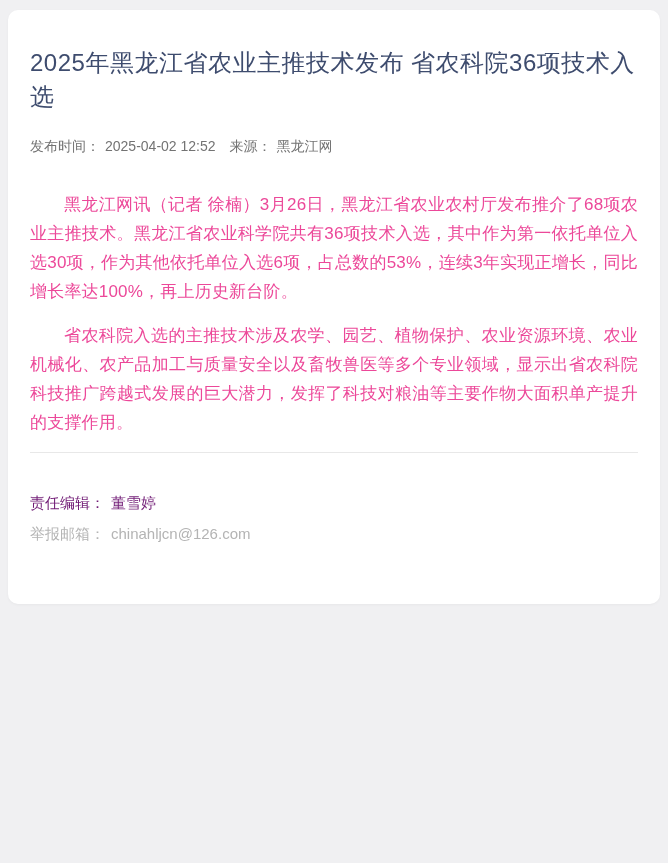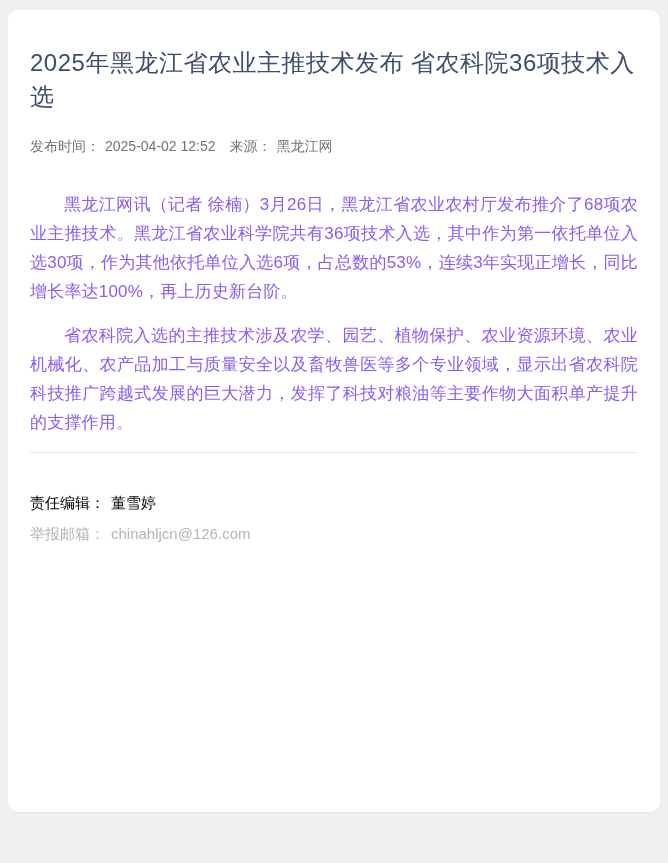--- a/index.html
+++ b/index.html
@@ -9,21 +9,21 @@
     height: 863px;
     background: #f0f0f2;
     overflow: hidden;
     font-family: "Liberation Sans", "DejaVu Sans", sans-serif;
   }
   .card {
     position: absolute;
     left: 8px;
     top: 10px;
     width: 652px;
-    height: 802px;
+    height: 594px;
     background: #ffffff;
     border-radius: 10px;
     box-sizing: border-box;
     padding: 36px 22px 0 22px;
     box-shadow: 0 1px 3px rgba(0,0,0,0.04);
     overflow: hidden;
   }
   .title {
     margin: 0;
     font-size: 24px;
@@ -38,34 +38,34 @@
     line-height: 20px;
     color: #737373;
   }
   .meta .gap { margin-left: 5px; }
   .meta .src-label { margin-left: 14px; }
   .body { margin-top: 34px; }
   .body p {
     margin: 0 0 15px 0;
     font-size: 17px;
     line-height: 29px;
-    color: #8b5cf6;
+    color: #ec4899;
     text-indent: 2em;
     text-align: justify;
     letter-spacing: 0.2px;
   }
   .divider {
     border: none;
     border-top: 1px solid #e8e8e8;
     margin: 13px 0 0 0;
   }
   .editors {
     margin-top: 33px;
     font-size: 15px;
-    color: #000000;
+    color: #701a75;
   }
   .editors p { margin: 0; line-height: 33px; }
   .editors .gap { margin-left: 6px; }
   .legal {
     margin-top: 0;
     font-size: 15px;
     color: #b4b4b4;
   }
   .legal p { margin: 0; line-height: 30px; }
   .legal .gap { margin-left: 6px; }

